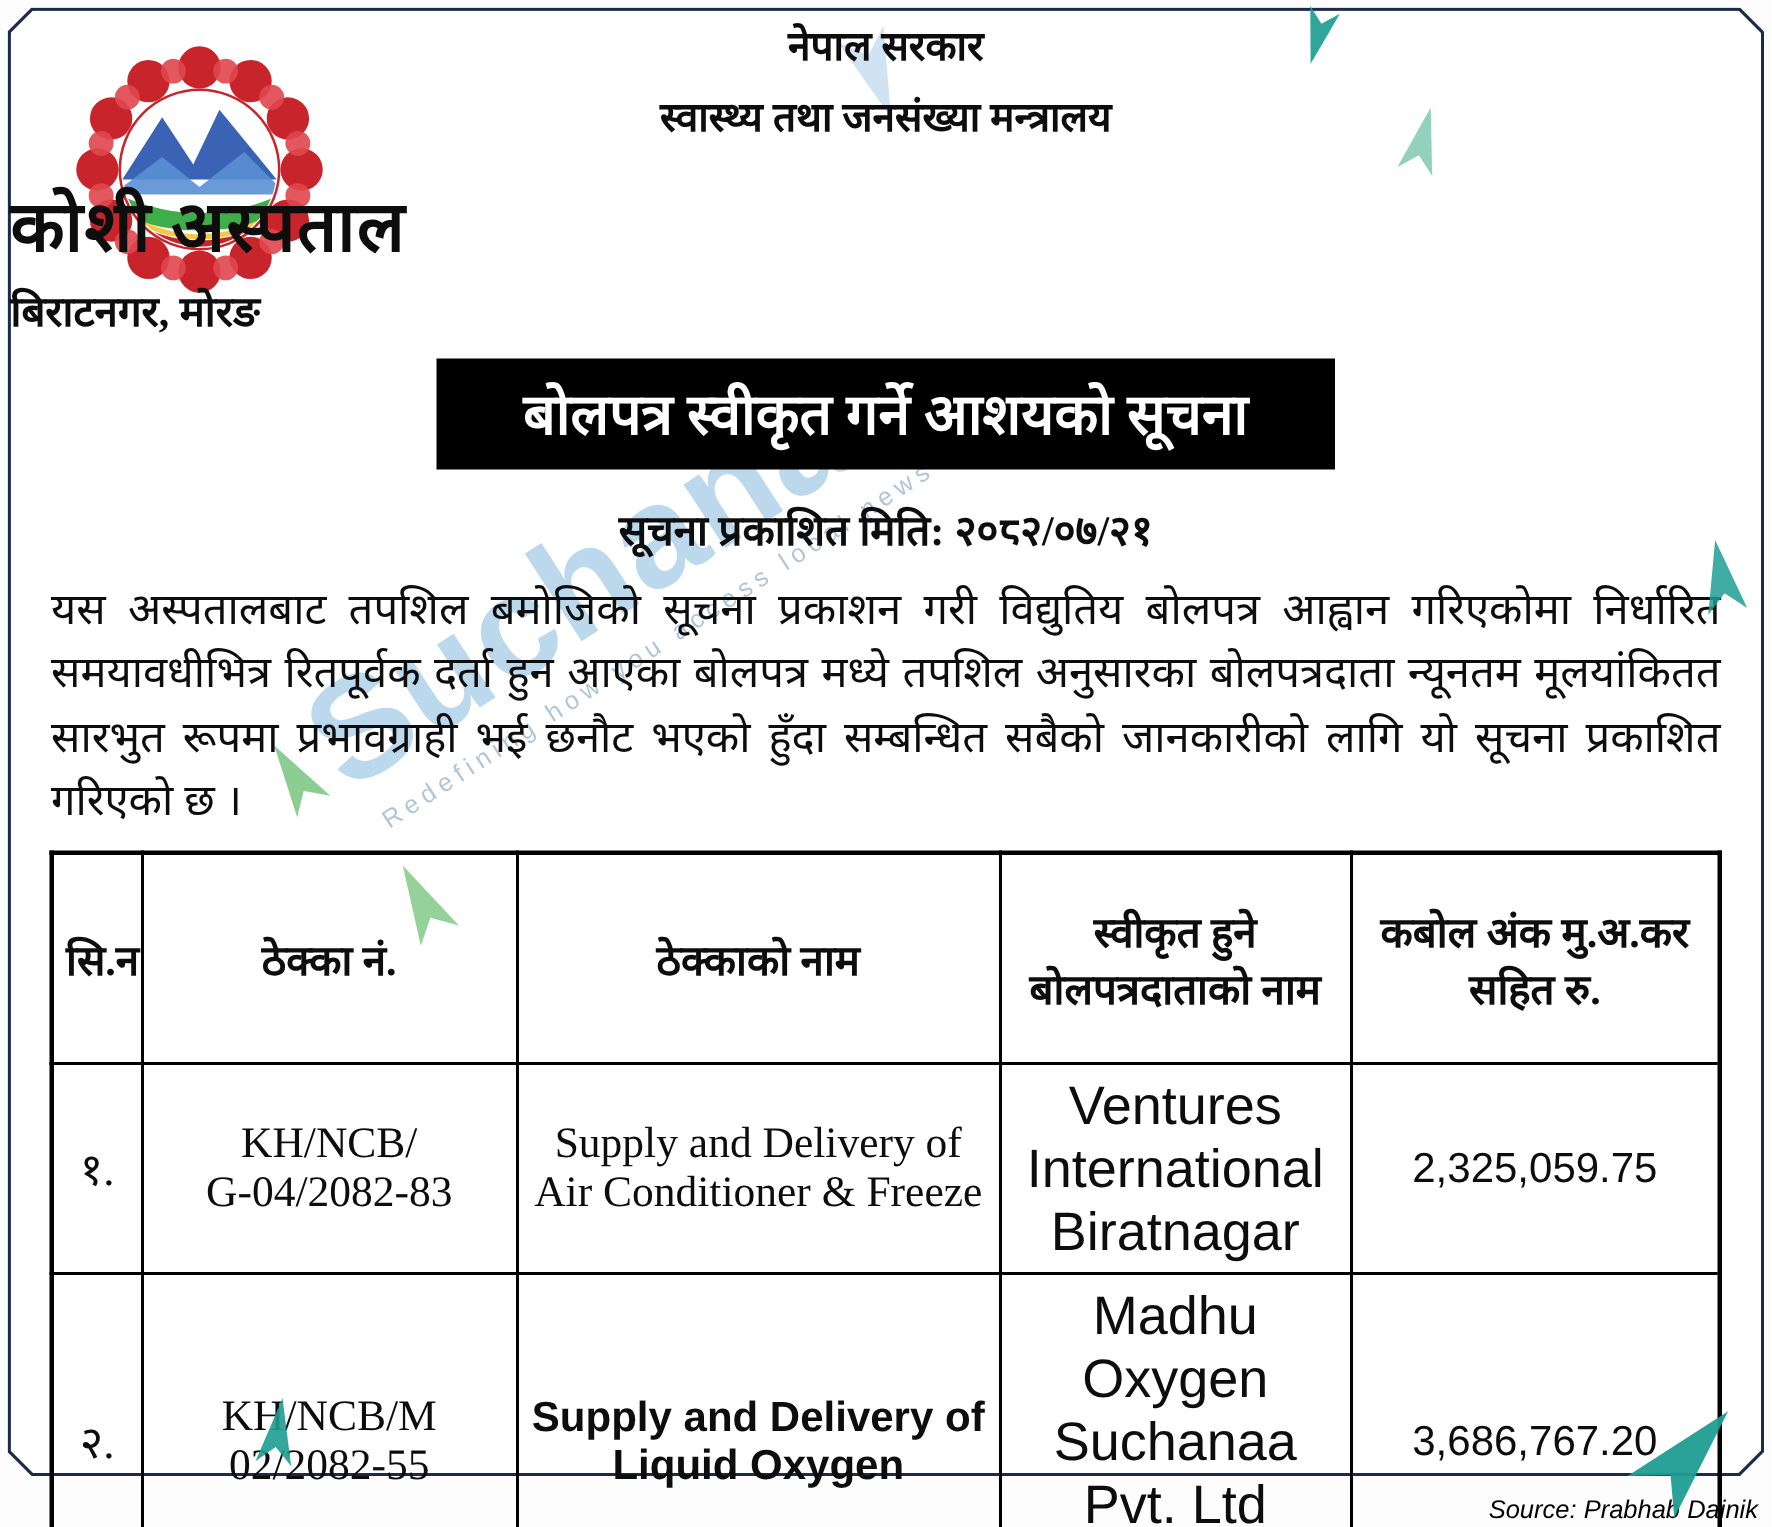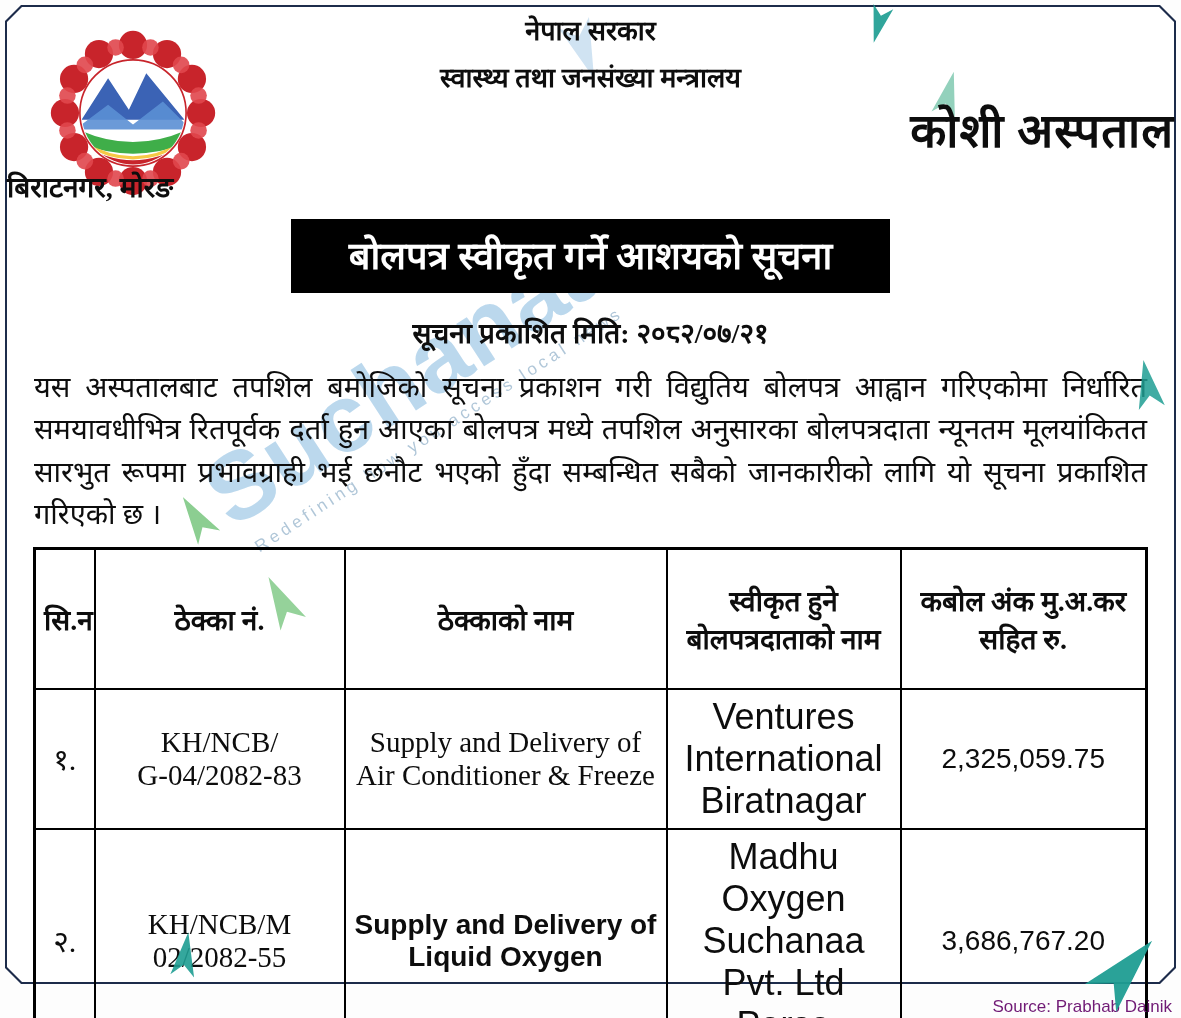--- a/index.html
+++ b/index.html
@@ -24,21 +24,21 @@
     clip-path: polygon(15px 0, calc(100% - 15px) 0, 100% 15px, 100% calc(100% - 15px),
                        calc(100% - 15px) 100%, 15px 100%, 0 calc(100% - 15px), 0 15px);
   }
 
   .content { position: absolute; left: 7px; top: 7px; width: 1167px; height: 975px; z-index: 2; }
 
   .serif-np { font-family: "Liberation Serif", serif; }
 
   .t-govt     { text-align: center; font-weight: bold; font-size: 27px; margin-top: 4px; }
   .t-ministry { text-align: center; font-weight: bold; font-size: 27px; margin-top: 10px; }
-  .t-hospital { text-align: right; font-weight: bold; font-size: 47px; margin-top: 2px; letter-spacing: 1px; }
+  .t-hospital { text-align: left; font-weight: bold; font-size: 47px; margin-top: 22px; letter-spacing: 1px; }
   .t-location { font-weight: bold; font-size: 28px; margin-top: 6px; }
 
   .banner {
     display: block; width: fit-content; margin: 14px auto 0;
     background: #000000; color: #ffffff;
     font-weight: bold; font-size: 38px; padding: 9px 58px 13px;
   }
 
   .date-line { text-align: center; font-weight: bold; font-size: 28px; margin-top: 20px; }
 
@@ -66,21 +66,21 @@
   td.cell-no  { font-size: 29px; font-family: "Liberation Serif", serif; white-space: pre-line; }
   td.cell-name-serif { font-size: 29px; font-family: "Liberation Serif", serif; }
   td.cell-name-sans  { font-size: 28px; font-family: "Liberation Sans", sans-serif; font-weight: bold; }
   td.cell-bidder { font-size: 36px; font-family: "Liberation Sans", sans-serif; }
   td.cell-amount { font-size: 28px; font-family: "Liberation Sans", sans-serif; }
 
   .signature { text-align: right; font-weight: bold; font-size: 29px; margin-top: 15px; padding-right: 22px; }
 
   .source-credit {
     position: absolute; right: 9px; bottom: 1px; z-index: 2;
-    font-size: 17px; color: #701a75; text-align: center;
+    font-size: 17px; font-style: italic; color: #000000; text-align: center;
   }
 
   
   .emblem { position: absolute; left: 50px; top: 30px; width: 166px; height: 166px; z-index: 2; }
 
   
   .watermark {
     position: absolute; left: 185px; top: 330px; width: 560px; z-index: 1;
     transform: rotate(-33deg); transform-origin: 40% 50%;
     opacity: 0.8; pointer-events: none; text-align: left;

